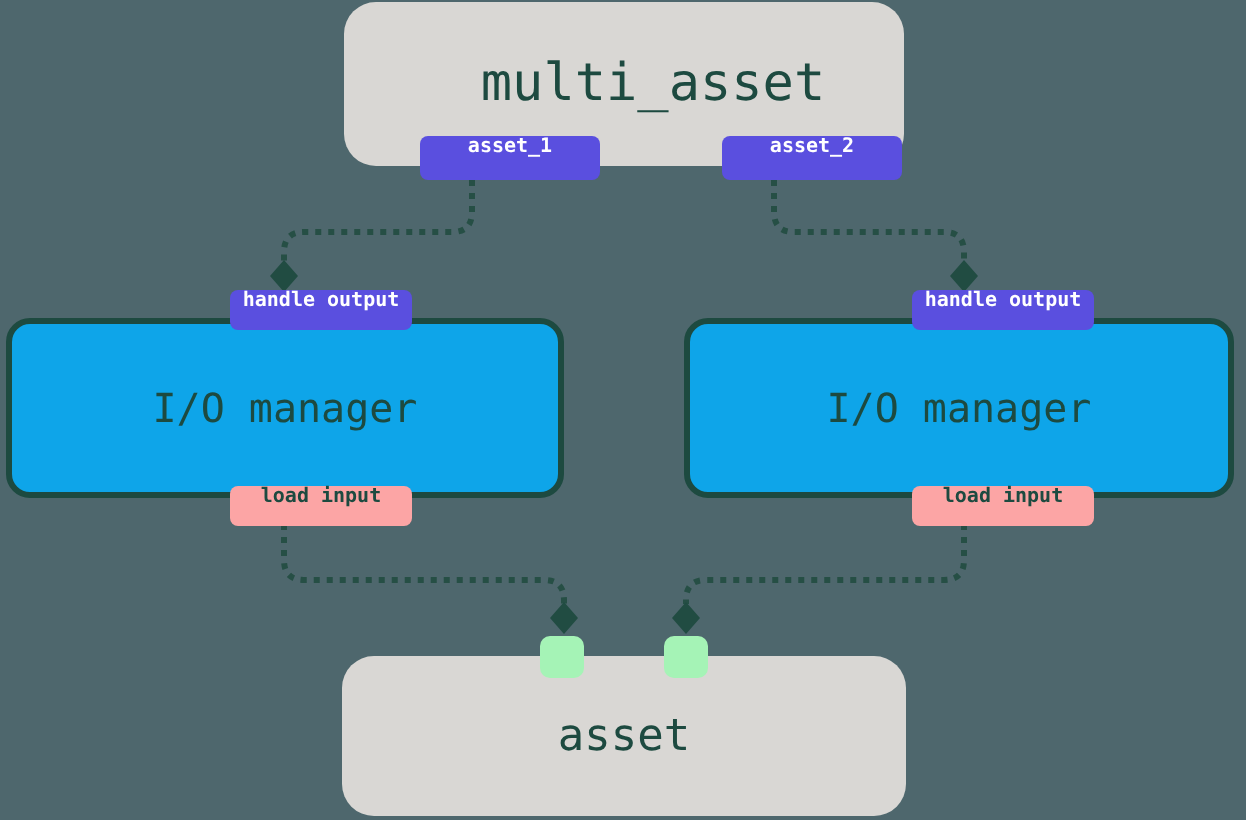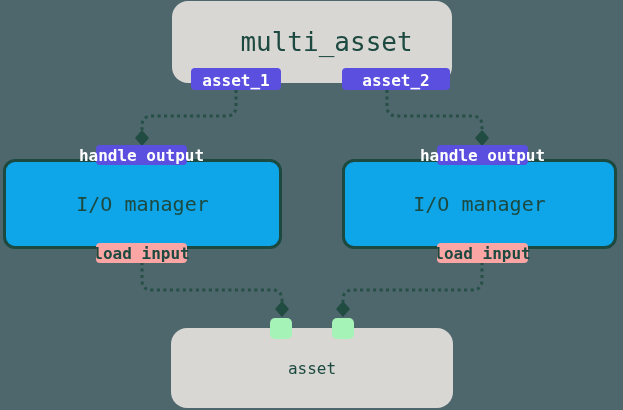--- a/index.html
+++ b/index.html
@@ -23,31 +23,32 @@
     background: #d9d7d4;
     border-radius: 16px;
   }
   .node-io {
     background: #0ea5e9;
     border: 3px solid #1d4a40;
     border-radius: 12px;
   }
   .title-lg { font-size: 26px; font-weight: 500; letter-spacing: 0px; }
   .title-md { font-size: 20px; font-weight: 500; }
-  .title-asset { font-size: 16px; font-weight: 500; }
+  .title-asset { font-size: 22px; font-weight: 500; }
   .badge {
     position: absolute;
     display: flex;
-    align-items: flex-end;
+    align-items: flex-start;
     justify-content: center;
-    font-size: 16px;
+    font-size: 10px;
     font-weight: 600;
     border-radius: 4px;
     box-sizing: border-box;
     white-space: nowrap;
+    margin-left: 19px;
   }
   .badge-purple { background: #5a4fdf; color: #ffffff; }
   .badge-green  { background: #fca5a5; color: #1d4a40; }
   .port {
     position: absolute;
     width: 22px;
     height: 21px;
     background: #a5f3b6;
     border-radius: 5px;
   }
@@ -88,21 +89,21 @@
       <polygon points="142,130 149,138 142,146 135,138"></polygon>
       <polygon points="482,130 489,138 482,146 475,138"></polygon>
       <polygon points="282,301 289,309 282,317 275,309"></polygon>
       <polygon points="343,301 350,309 343,317 336,309"></polygon>
     </g>
   </svg>
 
   <div class="badge badge-purple" style="left:191px; top:68px; width:90px; height:22px;">
     <span>asset_1</span>
   </div>
-  <div class="badge badge-purple" style="left:342px; top:68px; width:108px; height:22px;">
+  <div class="badge badge-purple" style="left:342px; top:68px; width:90px; height:22px;">
     <span>asset_2</span>
   </div>
 
   <div class="badge badge-purple" style="left:96px; top:145px; width:91px; height:20px;">
     <span>handle output</span>
   </div>
   <div class="badge badge-purple" style="left:437px; top:145px; width:91px; height:20px;">
     <span>handle output</span>
   </div>
 

